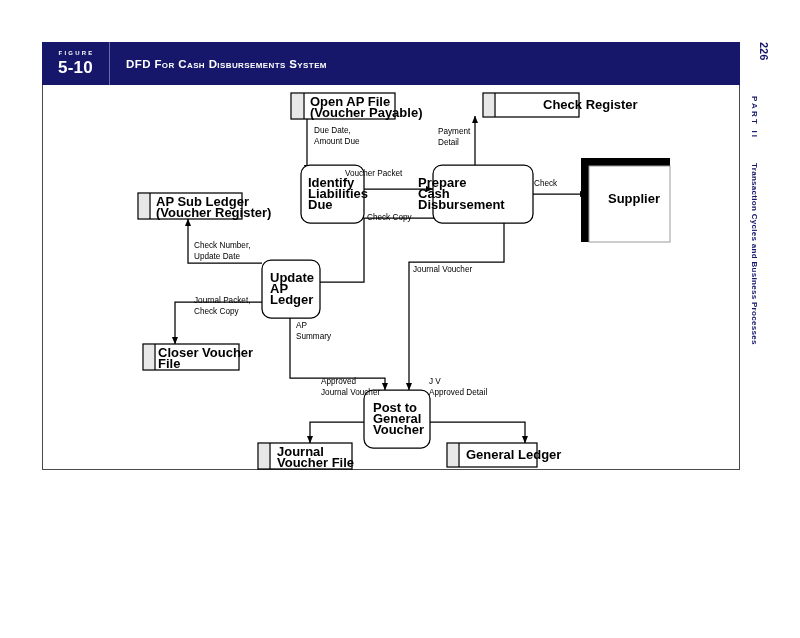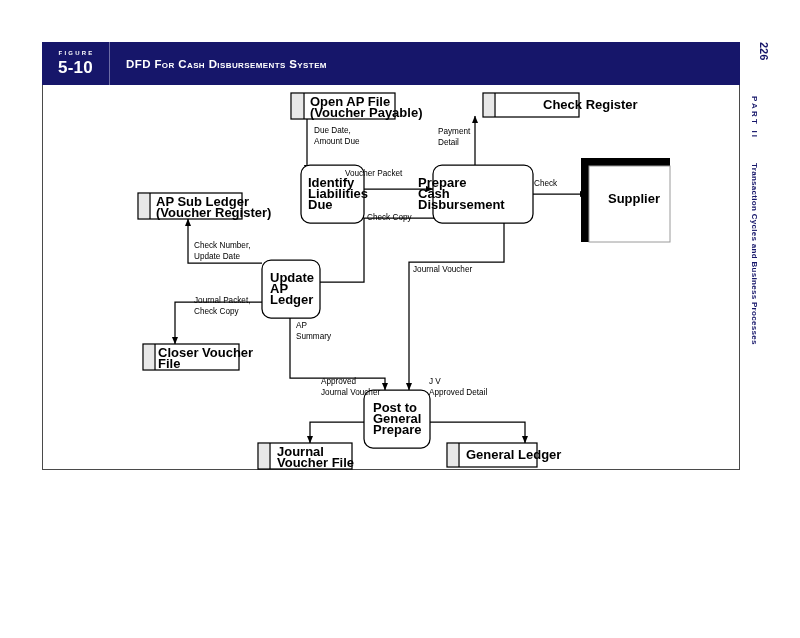--- a/index.html
+++ b/index.html
@@ -274,21 +274,21 @@
 Liabilities
 Due</div>
     <div class="nodelabel" style="left:376px; top:92px;">Prepare
 Cash
 Disbursement</div>
     <div class="nodelabel" style="left:228px; top:187px;">Update
 AP
 Ledger</div>
     <div class="nodelabel" style="left:331px; top:317px;">Post to
 General
-Prepare</div>
+Voucher</div>
     <div class="nodelabel" style="left:566px; top:108px;">Supplier</div>
 
     <div class="flowlabel" style="left:272px; top:40px;">Due Date,
 Amount Due</div>
     <div class="flowlabel" style="left:396px; top:41px;">Payment
 Detail</div>
     <div class="flowlabel" style="left:303px; top:83px;">Voucher Packet</div>
     <div class="flowlabel" style="left:492px; top:93px;">Check</div>
     <div class="flowlabel" style="left:325px; top:127px;">Check Copy</div>
     <div class="flowlabel" style="left:152px; top:155px;">Check Number,

